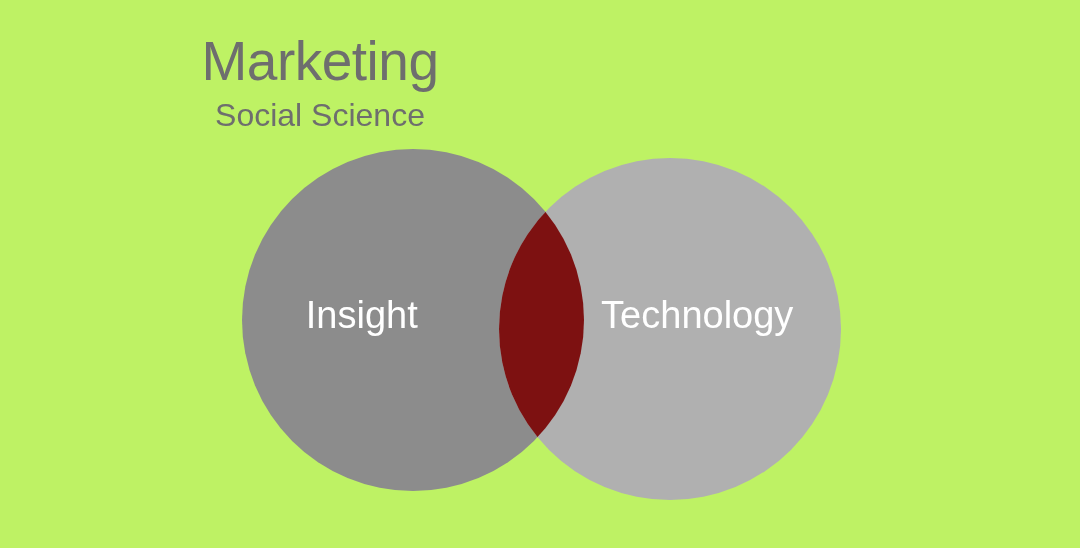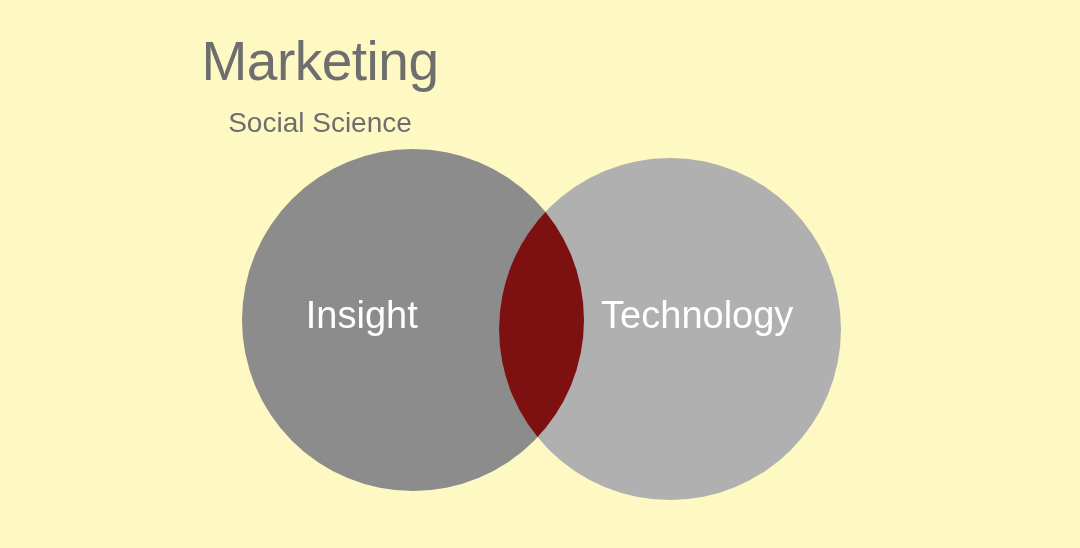--- a/index.html
+++ b/index.html
@@ -30,23 +30,23 @@
   .heading-title {
     display: block;
     font-family: "Liberation Sans", sans-serif;
     font-size: 55px;
     font-weight: 400;
     letter-spacing: -0.5px;
     color: #6e6e6e;
   }
   .heading-sub {
     display: block;
-    margin-top: 20px;
+    margin-top: 10px;
     font-family: "Liberation Sans", sans-serif;
-    font-size: 28px;
+    font-size: 32px;
     font-weight: 400;
     letter-spacing: 0px;
     color: #6e6e6e;
   }
 
   #venn {
     position: absolute;
     left: 0;
     top: 0;
     width: 1080px;
@@ -59,21 +59,21 @@
     font-size: 38px;
     font-weight: 400;
     fill: #ffffff;
     dominant-baseline: middle;
     text-anchor: middle;
   }
 </style>
 </head>
 <body>
 
-<div id="slide" style="background: #fef9c3;">
+<div id="slide" style="background: #bef264;">
 
   <div class="heading-group" id="heading-left">
     <span class="heading-title" style="color: rgb(110, 110, 110);">Marketing</span>
     <span class="heading-sub" style="color: rgb(110, 110, 110);">Social Science</span>
   </div>
 
 
   <svg id="venn" viewBox="0 0 1080 548">
     <defs>
       <clipPath id="clip-left">

